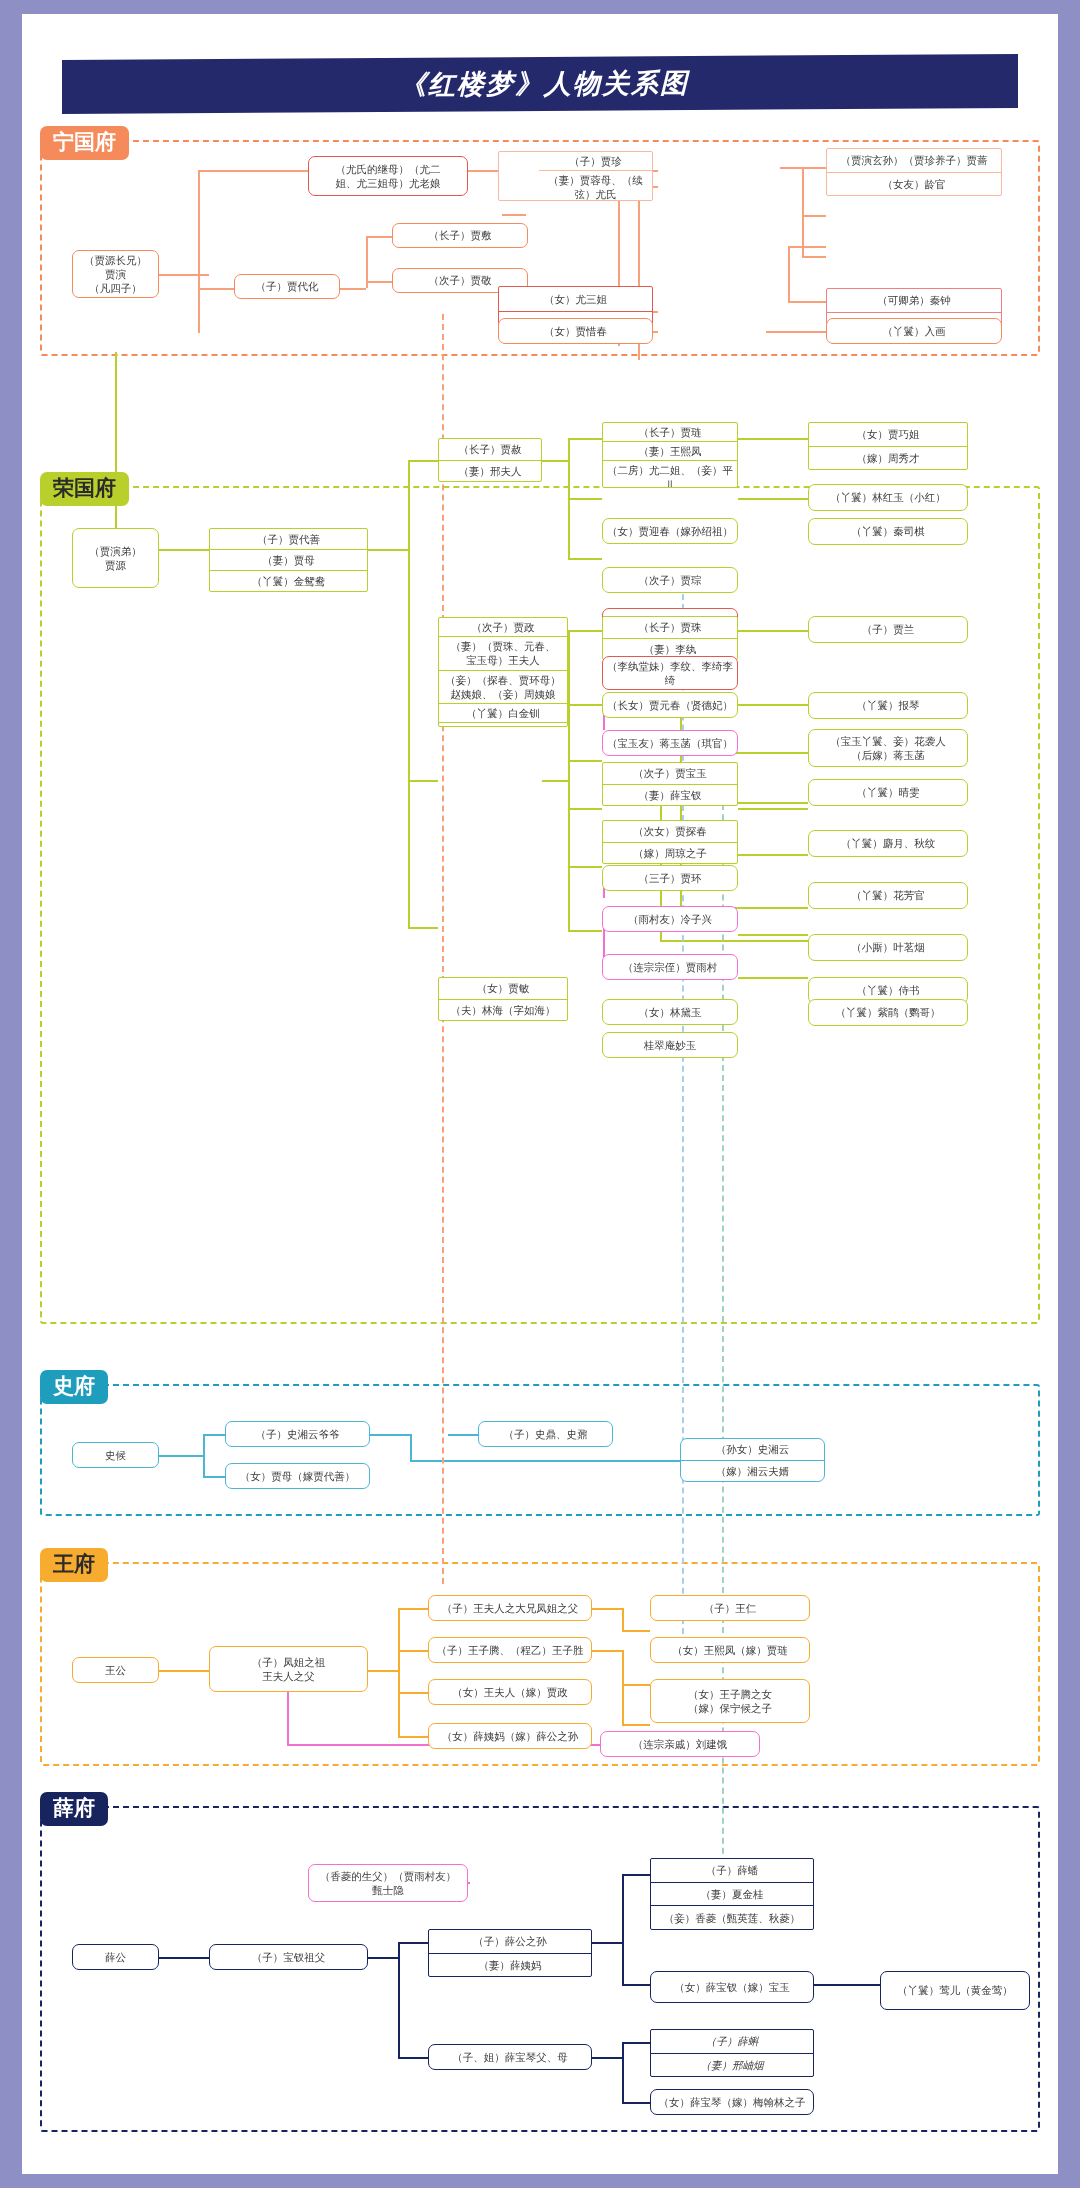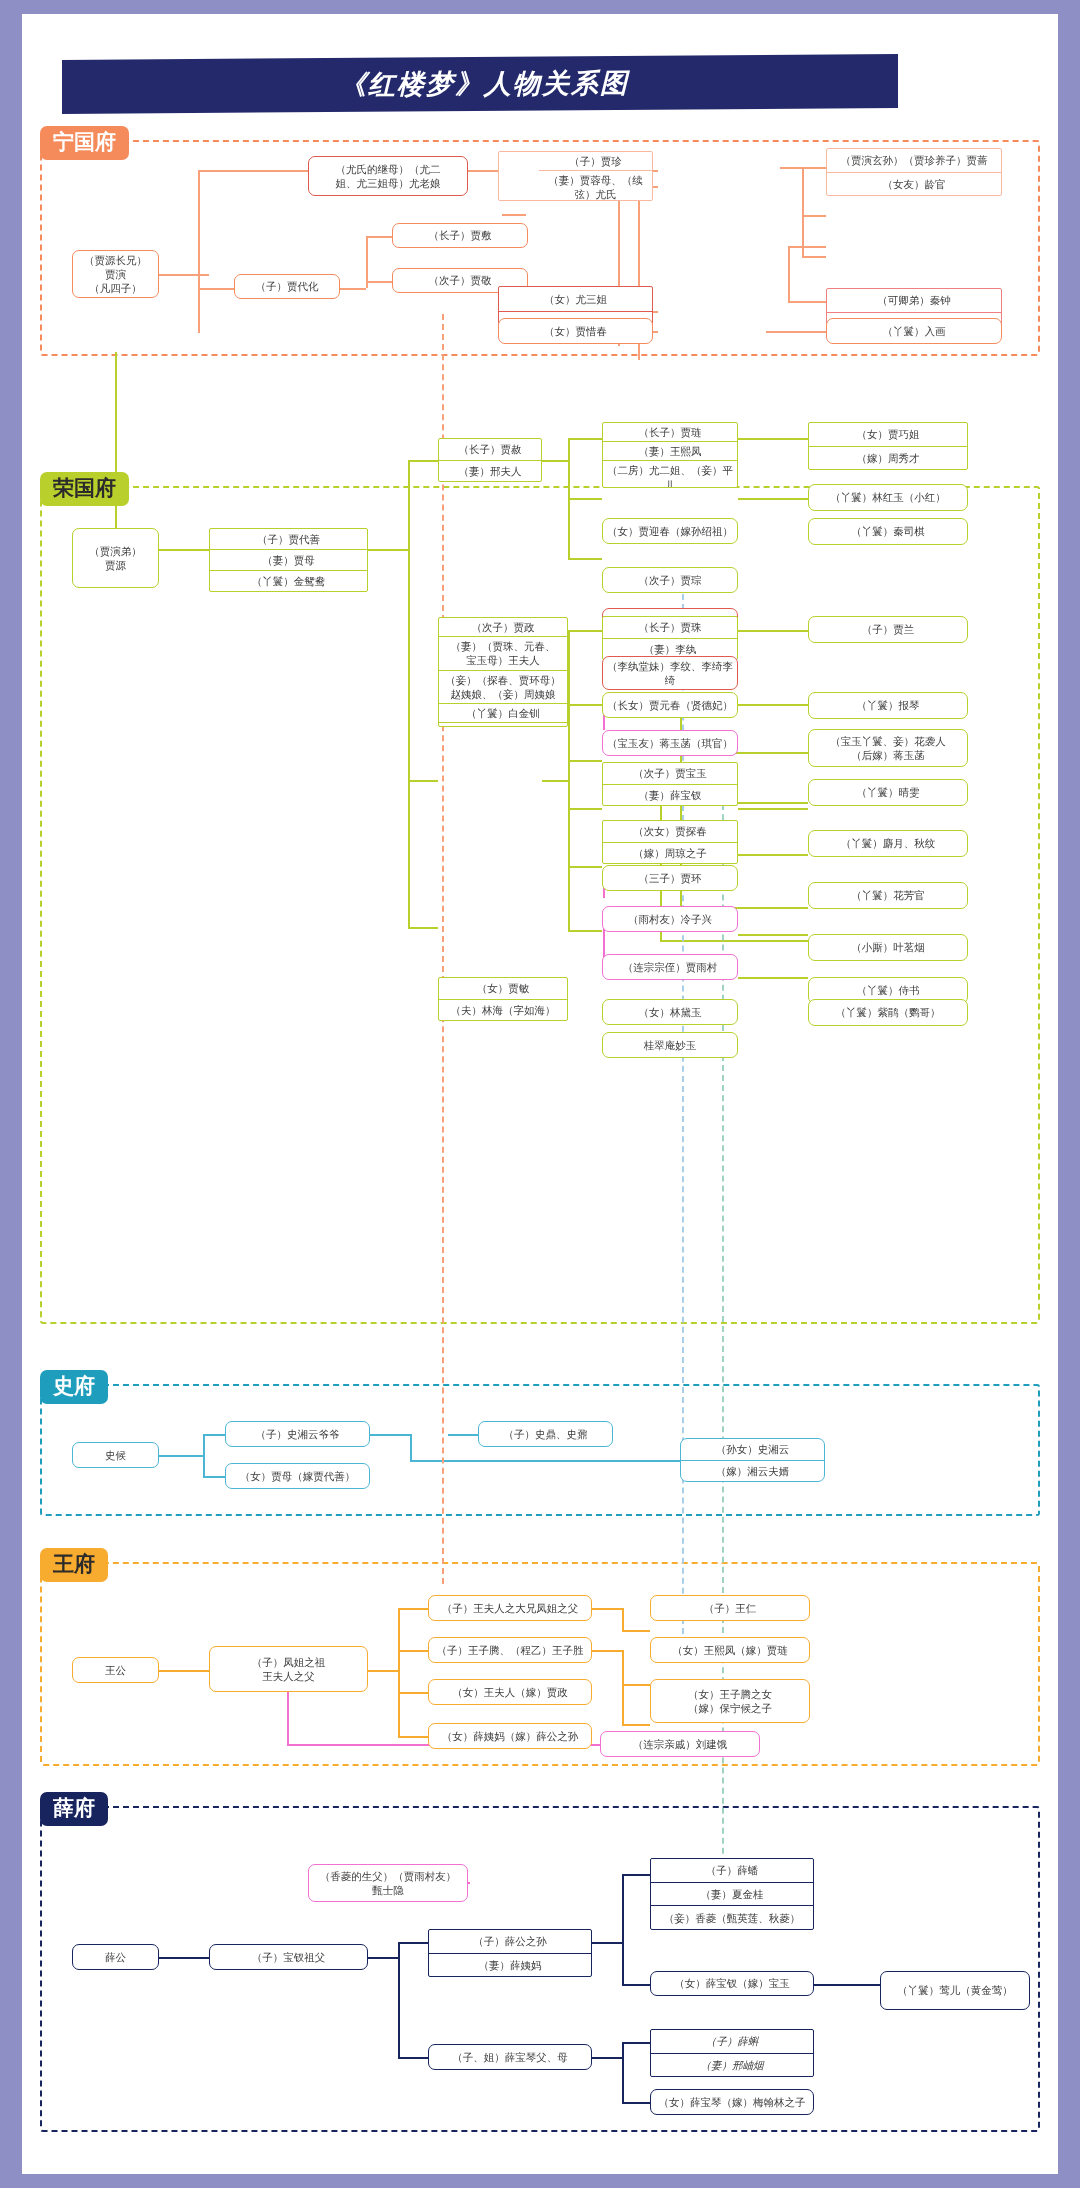--- a/index.html
+++ b/index.html
@@ -13,21 +13,21 @@
   }
   #page {
     position:absolute;
     left:22px; top:14px;
     width:1036px; height:2160px;
     background:#ffffff;
     overflow:hidden;
   }
   
   #title-banner{
-    position:absolute; left:40px; top:40px; width:836px; height:60px;
+    position:absolute; left:40px; top:40px; width:956px; height:60px;
     background:#23296b;
     clip-path: polygon(0 6px, 100% 0, 100% 54px, 0 60px);
     display:flex; align-items:center; justify-content:center;padding-left:8px;
   }
   #title-text{
     color:#fff; font-size:27px; font-weight:bold; letter-spacing:2px;
     font-style:italic;
     transform: rotate(-0.35deg);
   }
   
@@ -488,21 +488,21 @@
       <div class="cell">（妻）薛姨妈</div>
     </div>
     <div class="box" style="--bc:#17245e; left:388px; top:252px; width:164px; height:26px;">
       <div class="cell">（子、姐）薛宝琴父、母</div>
     </div>
     <div class="box sharp" style="--bc:#17245e; left:610px; top:66px; width:164px; height:72px;">
       <div class="cell">（子）薛蟠</div>
       <div class="cell">（妻）夏金桂</div>
       <div class="cell">（妾）香菱（甄英莲、秋菱）</div>
     </div>
-    <div class="box" style="--bc:#17245e; left:610px; top:179px; width:164px; height:25px;">
+    <div class="box" style="--bc:#17245e; left:610px; top:179px; width:164px; height:32px;">
       <div class="cell">（女）薛宝钗（嫁）宝玉</div>
     </div>
     <div class="box sharp" style="--bc:#17245e; left:610px; top:237px; width:164px; height:48px;font-style:italic;">
       <div class="cell">（子）薛蝌</div>
       <div class="cell">（妻）邢岫烟</div>
     </div>
     <div class="box" style="--bc:#17245e; left:610px; top:297px; width:164px; height:26px;">
       <div class="cell">（女）薛宝琴（嫁）梅翰林之子</div>
     </div>
     <div class="box" style="--bc:#17245e; left:840px; top:179px; width:150px; height:39px;justify-content:flex-end;">

